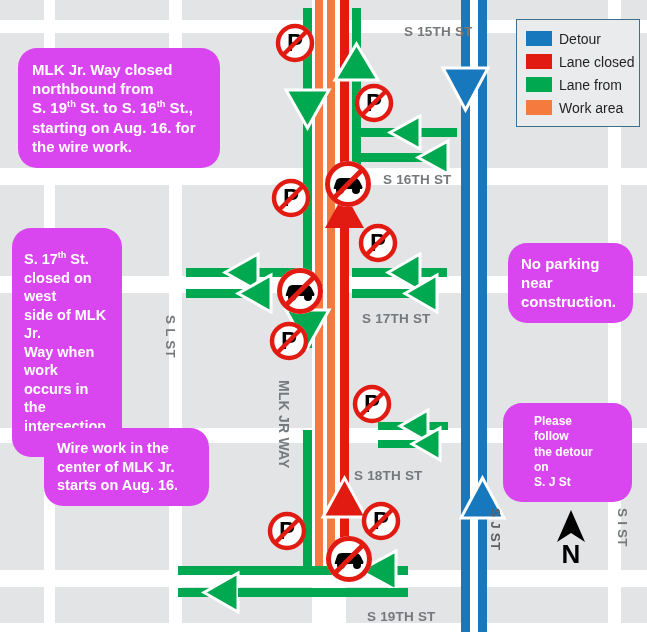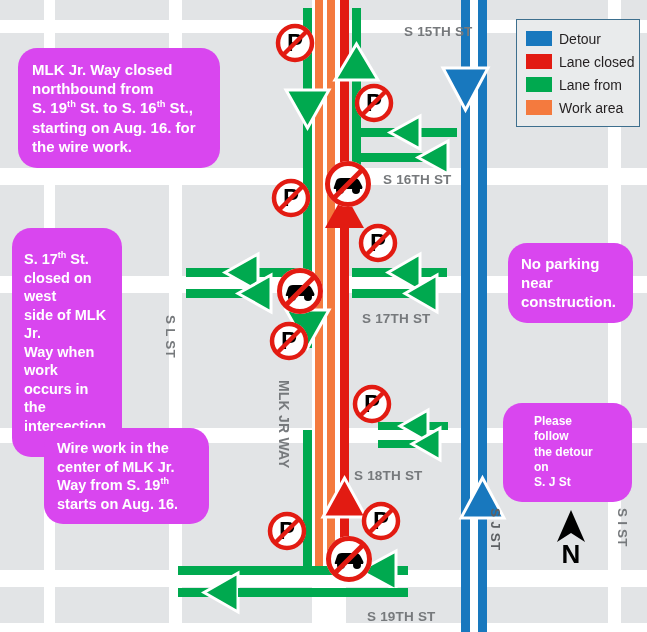--- a/index.html
+++ b/index.html
@@ -221,21 +221,20 @@
     <div>closed on west</div>
     <div>side of MLK Jr.</div>
     <div>Way when work</div>
     <div>occurs in the</div>
     <div>intersection.</div>
   </div>
 
   <div class="callout" style="left:44px;top:400px;width:165px;padding:11px 13px;font-size:14.5px;margin-top:28px;">
     <div>Wire work in the</div>
     <div>center of MLK Jr.</div>
-    <div>Way from S. 19<sup>th</sup></div>
     <div>starts on Aug. 16.</div>
   </div>
 
   <div class="callout" style="left:508px;top:243px;width:125px;padding:11px 13px;font-size:15px;">
     <div>No parking</div>
     <div>near</div>
     <div>construction.</div>
   </div>
 
   <div class="callout" style="left:503px;top:403px;width:129px;padding:11px 31px;font-size:12px;">

